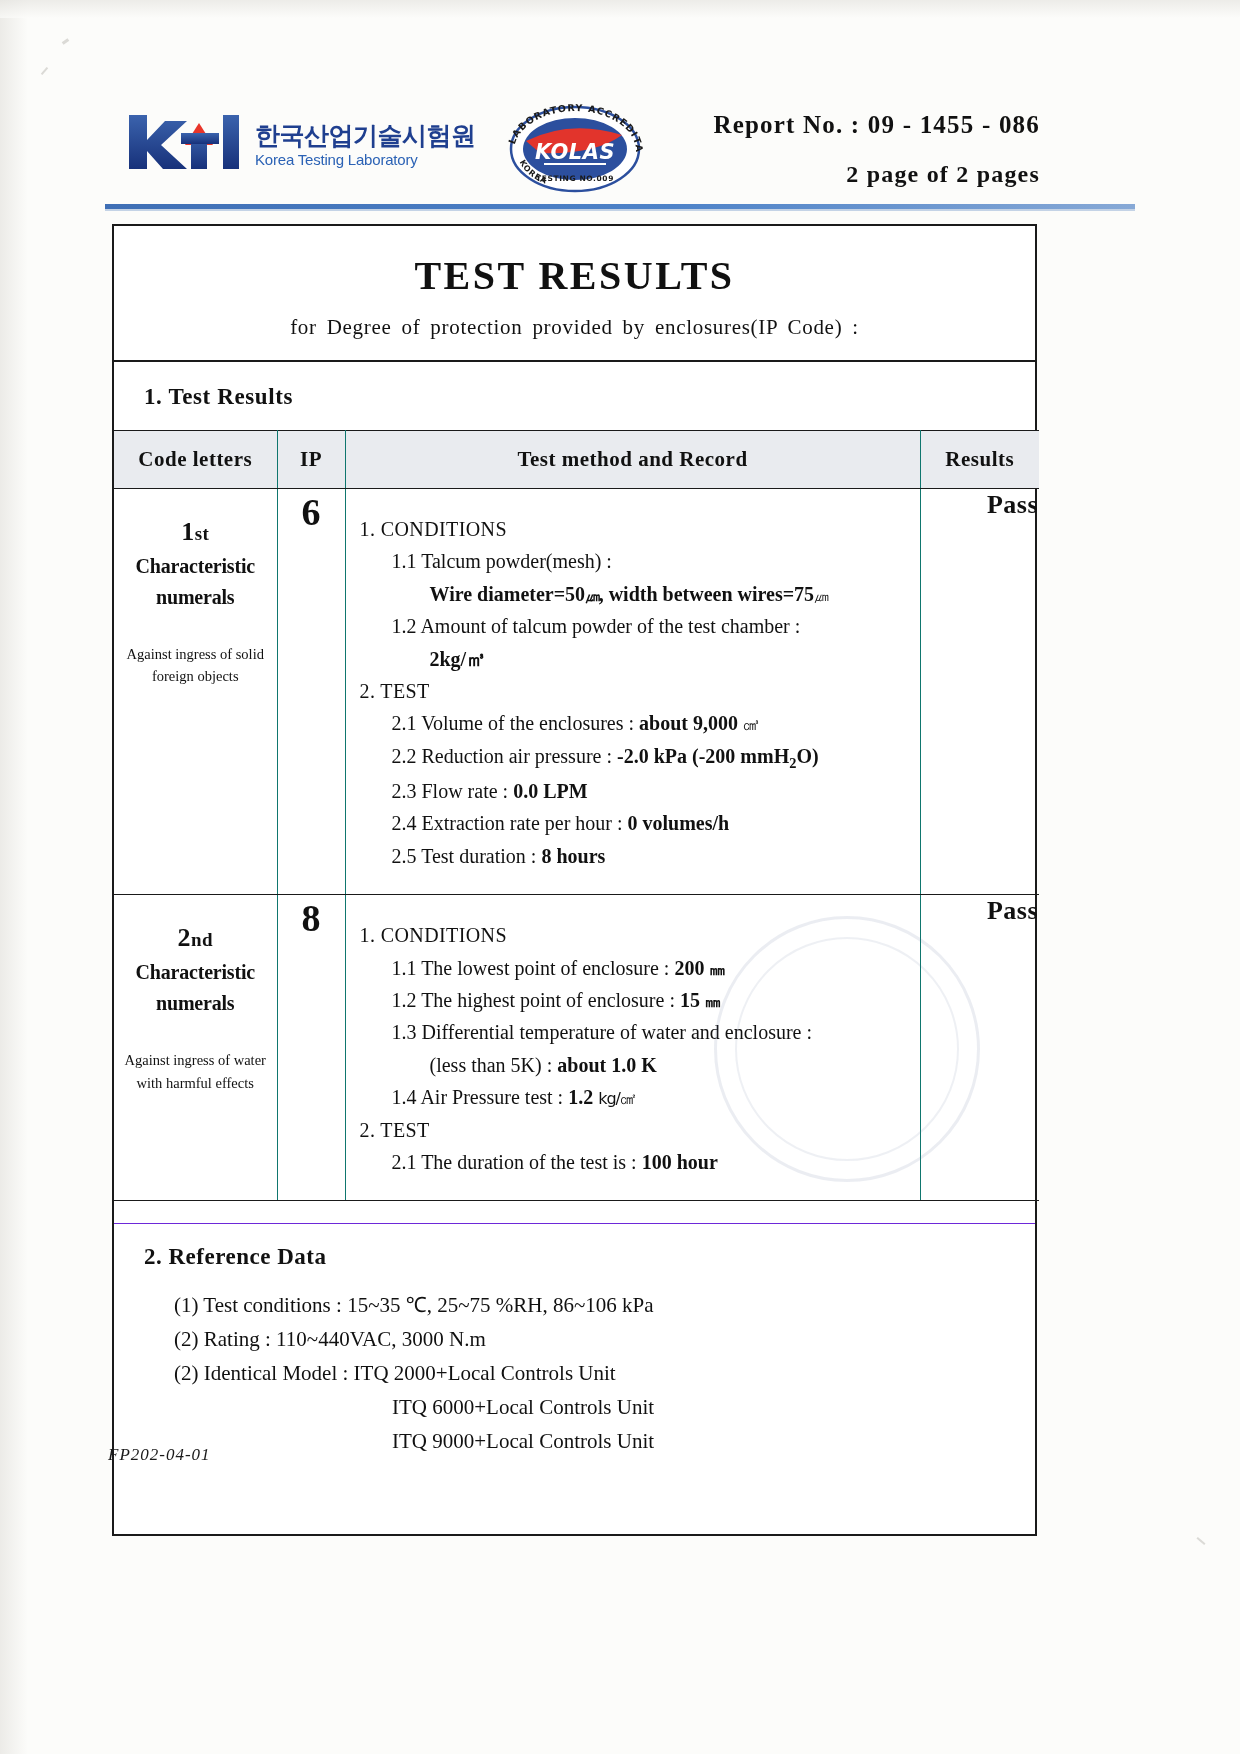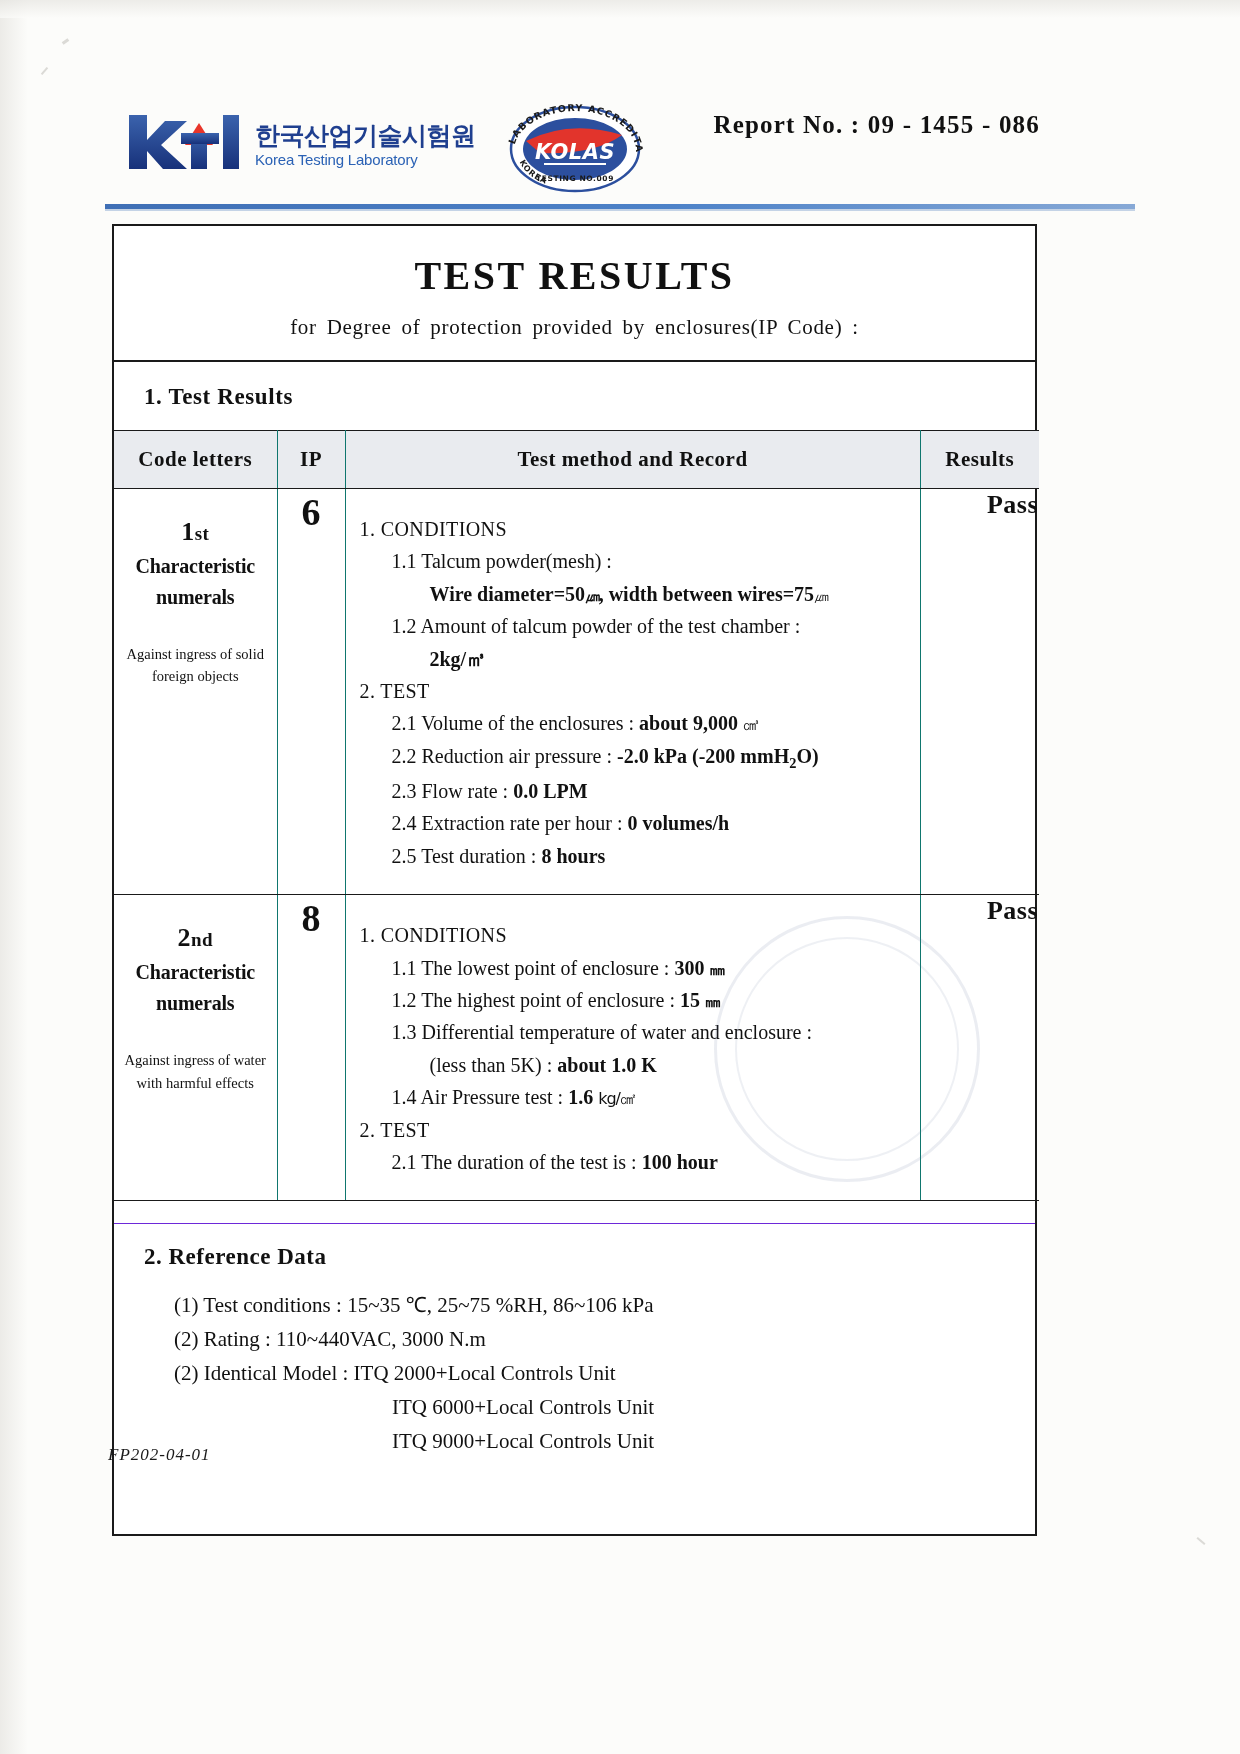--- a/index.html
+++ b/index.html
@@ -376,20 +376,21 @@
           <textPath href="#arcBot" startOffset="6%">KOREA</textPath>
         </text>
         <text x="75" y="58" text-anchor="middle" font-family="DejaVu Sans, sans-serif" font-size="21" font-style="italic" font-weight="bold" fill="#ffffff" letter-spacing="0.5">KOLAS</text>
         <line x1="44" y1="63" x2="106" y2="63" stroke="#ffffff" stroke-width="2.2"></line>
         <text x="75" y="80" text-anchor="middle" font-family="DejaVu Sans, sans-serif" font-size="7.5" font-weight="bold" fill="#1a1a1a" letter-spacing="0.6">TESTING NO.009</text>
       </svg>
     </div>
 
     <div class="report-meta">
       <div class="report-no">Report No. : 09 - 1455 - 086</div>
+      <div class="page-of">2 page of 2 pages</div>
     </div>
   </div>
 
   <div class="rule"></div>
   <div class="rule2"></div>
 
   <div class="box">
 
     <div class="title-cell">
       <div class="doc-title">TEST RESULTS</div>
@@ -455,31 +456,31 @@
           <td class="code-cell">
             <div class="cc-ord"><span>2</span><span class="sfx">nd</span></div>
             <div class="cc-line">Characteristic</div>
             <div class="cc-line">numerals</div>
             <div class="cc-note">Against ingress of water with harmful effects</div>
           </td>
           <td class="ip-cell">8</td>
           <td class="method-cell">
             <div class="m-l0">1. CONDITIONS</div>
             <div class="m-l1">
-              <span>1.1 The lowest point of enclosure :</span> <span class="b">300</span> <span class="unit-mm">㎜</span>
+              <span>1.1 The lowest point of enclosure :</span> <span class="b">200</span> <span class="unit-mm">㎜</span>
             </div>
             <div class="m-l1">
               <span>1.2 The highest point of enclosure :</span> <span class="b">15</span> <span class="unit-mm">㎜</span>
             </div>
             <div class="m-l1">1.3 Differential temperature of water and enclosure :</div>
             <div class="m-l3">
               <span>(less than 5K) :</span> <span class="b">about 1.0 K</span>
             </div>
             <div class="m-l1">
-              <span>1.4 Air Pressure test :</span> <span class="b">1.6</span> <span class="unit-sq">kg/㎠</span>
+              <span>1.4 Air Pressure test :</span> <span class="b">1.2</span> <span class="unit-sq">kg/㎠</span>
             </div>
             <div class="m-l0">2. TEST</div>
             <div class="m-l1">
               <span>2.1 The duration of the test is :</span> <span class="b">100 hour</span>
             </div>
           </td>
           <td class="res-cell">Pass</td>
         </tr>
       </tbody>
     </table>

